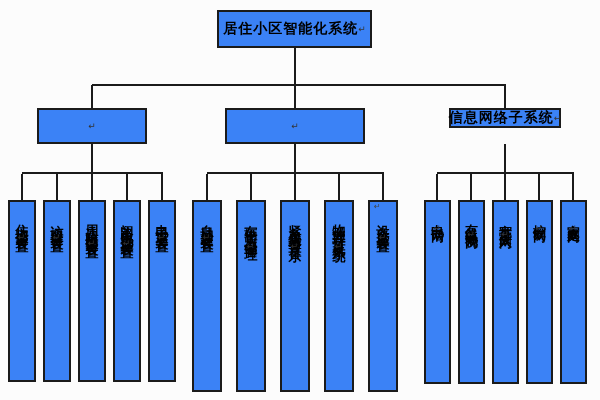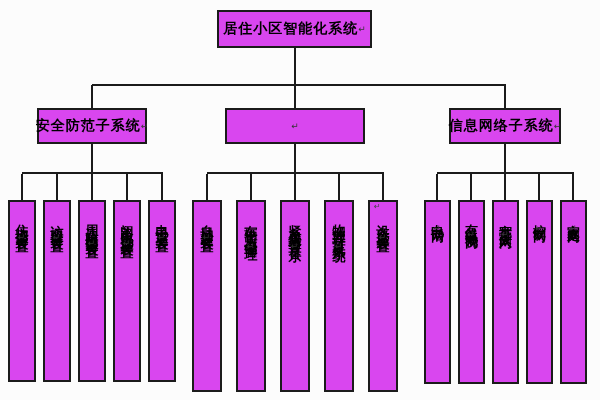--- a/index.html
+++ b/index.html
@@ -3,21 +3,21 @@
 <meta charset="utf-8">
 <style>
   html,body { margin:0; padding:0; }
   .canvas {
     position:relative; width:600px; height:400px;
     background:#fcfcfc; overflow:hidden;
     font-family:"DejaVu Sans","Liberation Sans",sans-serif;
     color:#000;
   }
   .box {
-    position:absolute; background:#d946ef;
+    position:absolute; background:#3b82f6;
     border:2px solid #1b1b1b; box-sizing:border-box;
     display:flex; align-items:center; justify-content:center;
   }
   .node-label {
     font-weight:bold; font-size:14px; white-space:nowrap; letter-spacing:1px;
   }
   .leaf { align-items:flex-start; padding-top:12px; }
   .vtext {
     writing-mode:vertical-rl; text-orientation:upright;
     font-weight:bold; font-size:13px; letter-spacing:3px; line-height:1;
@@ -38,27 +38,26 @@
       <span class="mark">↵</span>
   </div>
 
   <div class="vline" style="left:294px; top:46px;  height:39px;"></div>
   <div class="hline" style="left:92px;  top:84px;  width:414px;"></div>
   <div class="vline" style="left:91px;  top:85px;  height:23px;"></div>
   <div class="vline" style="left:294px; top:85px;  height:23px;"></div>
   <div class="vline" style="left:504px; top:85px;  height:23px;"></div>
 
   <div class="box" style="left:37px; top:108px; width:110px; height:36px;">
-    <span class="node-label">安全防范子系统</span>
       <span class="mark">↵</span>
   </div>
   <div class="box" style="left:225px; top:108px; width:140px; height:36px;">
       <span class="mark">↵</span>
   </div>
-  <div class="box" style="left:449px; top:108px; width:112px; height:36px;">
+  <div class="box" style="left:449px; top:108px; width:112px; height:20px;">
     <span class="node-label">信息网络子系统</span>
       <span class="mark">↵</span>
   </div>
 
   <div class="vline" style="left:91px;  top:144px; height:29px;"></div>
   <div class="vline" style="left:294px; top:144px; height:29px;"></div>
   <div class="vline" style="left:504px; top:144px; height:29px;"></div>
 
   <div class="hline" style="left:22px;  top:172px; width:141px;"></div>
   <div class="hline" style="left:207px; top:172px; width:177px;"></div>

